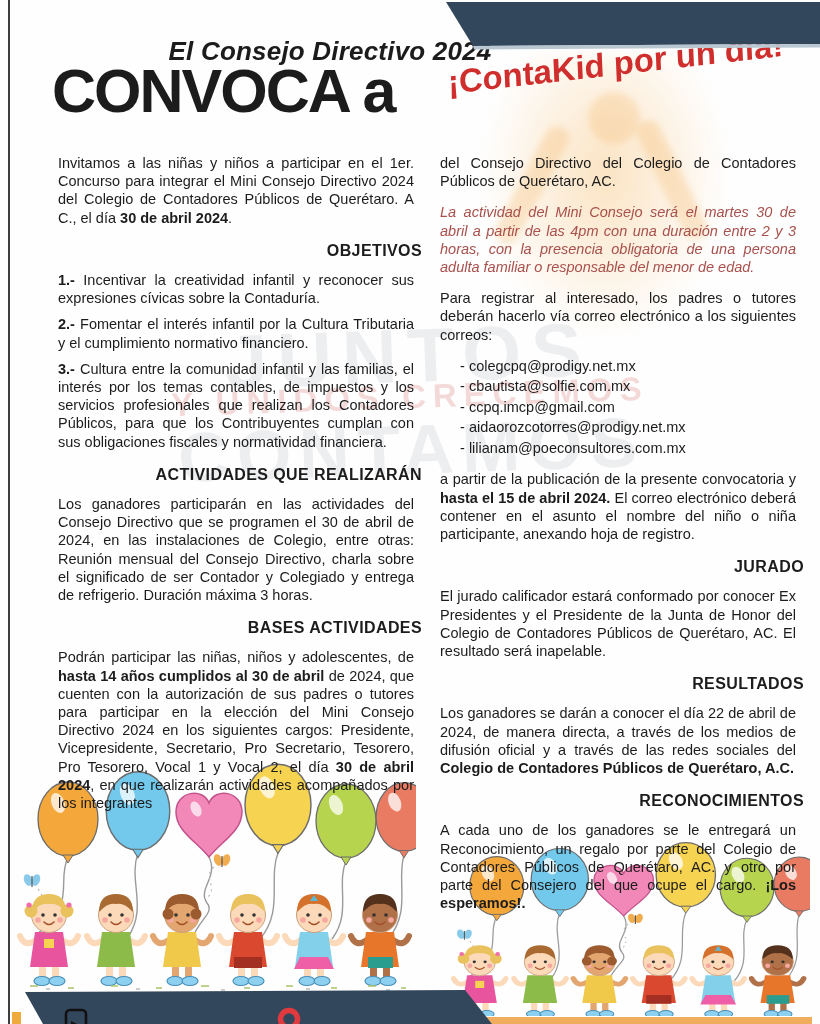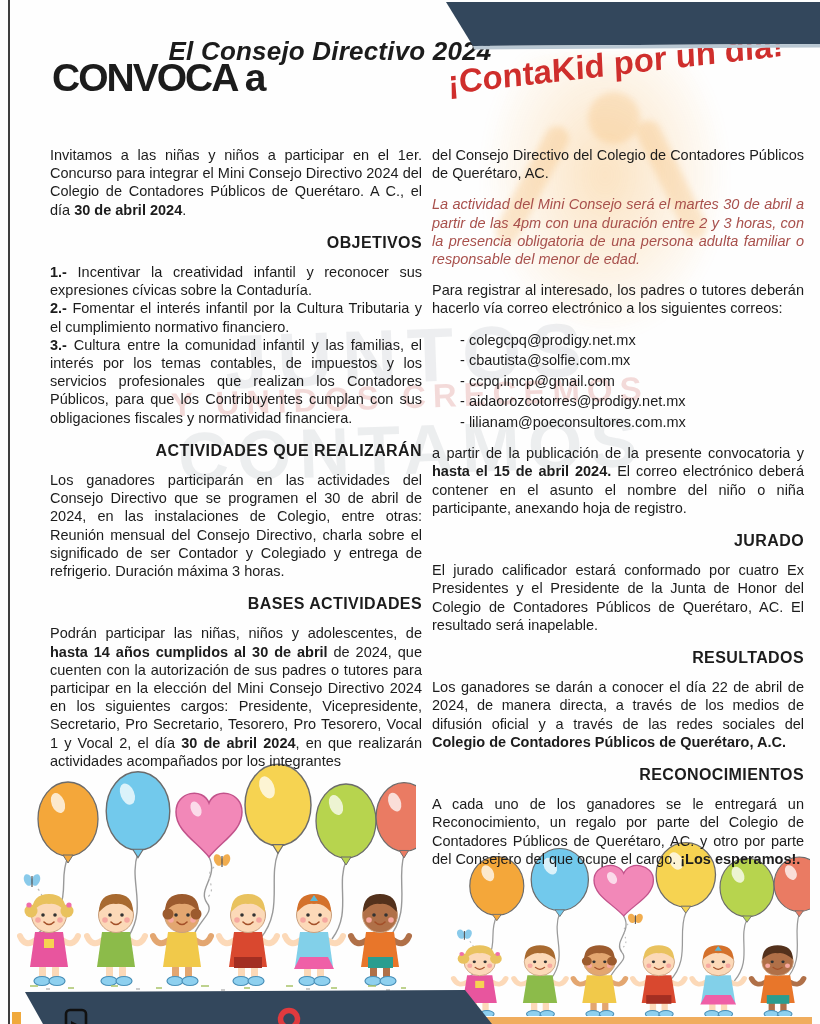--- a/index.html
+++ b/index.html
@@ -5,21 +5,21 @@
   html,body{margin:0;padding:0;background:#e8e8e8;}
   .page{position:relative;width:820px;height:1024px;margin:0 auto;background:#fefefe;
         overflow:hidden;font-family:"Liberation Sans",sans-serif;color:#1c1c1c;}
   
   .left-rule{position:absolute;left:8px;top:0;width:2px;height:1024px;background:#3e3e3e;z-index:3;}
   
   .deco{position:absolute;z-index:3;pointer-events:none;}
   
   .hdr-sub{position:absolute;left:150px;top:36px;width:360px;text-align:center;
            font-size:26px;font-weight:700;letter-spacing:.2px;z-index:2;font-style:italic;}
-  .hdr-main{position:absolute;left:52px;top:56px;width:420px;font-size:39px;font-weight:900;
+  .hdr-main{position:absolute;left:52px;top:56px;width:420px;font-size:61px;font-weight:900;
             letter-spacing:-2px;z-index:2;}
   .hdr-hl{position:absolute;left:448px;top:64px;width:370px;font-size:33px;font-weight:800;
           color:var(--red-highlight,#cf2e2c);transform:rotate(-6.5deg) skewX(-4deg);
           transform-origin:left center;z-index:2;white-space:nowrap;}
   
   .mascot-glow{position:absolute;left:470px;top:55px;width:270px;height:300px;z-index:0;
     background:radial-gradient(ellipse at 50% 40%, rgba(245,166,58,.55), rgba(245,166,58,0) 65%);
     filter:blur(6px);opacity:.55;}
   .mascot-arm{position:absolute;width:24px;height:130px;border-radius:14px;background:#f2a23c;
     opacity:.22;filter:blur(3px);z-index:0;}
@@ -30,21 +30,21 @@
   .wm{position:absolute;left:130px;top:318px;width:560px;text-align:center;z-index:0;
       transform:rotate(-2deg);line-height:1;pointer-events:none;}
   .wm-1{font-size:76px;font-weight:700;letter-spacing:10px;color:#8e959e;opacity:.14;}
   .wm-2{font-size:33px;font-weight:700;letter-spacing:7px;color:#cf5d58;opacity:.22;margin-top:-14px;}
   .wm-3{font-size:70px;font-weight:700;letter-spacing:8px;color:#8e959e;opacity:.15;margin-top:2px;}
   
   .col{position:absolute;top:146px;width:372px;font-size:14.5px;line-height:18.2px;
        text-align:justify;z-index:2;}
   .col-left{left:50px;}
   .col-right{left:432px;}
-  .col p{margin:0;}
+  .col p{margin:8px;}
   .gap{margin-top:13px !important;}
   h2.sec{font-size:16px;font-weight:700;text-align:right;letter-spacing:.4px;
          margin:15px 0 11px 0;}
   b{font-weight:700;}
   .red-par{color:var(--red-text,#a8504c);font-style:italic;}
   .emails{margin:12px;padding:0 0 0 16px;list-style:none;}
   .emails li{line-height:20.5px;text-align:left;}
   
   .illo{position:absolute;z-index:1;}
   #illo-left{left:16px;top:760px;}
@@ -102,21 +102,21 @@
     <ul class="emails">
       <li><span>-</span> <span>colegcpq@prodigy.net.mx</span></li>
       <li><span>-</span> <span>cbautista@solfie.com.mx</span></li>
       <li><span>-</span> <span>ccpq.imcp@gmail.com</span></li>
       <li><span>-</span> <span>aidaorozcotorres@prodigy.net.mx</span></li>
       <li><span>-</span> <span>lilianam@poeconsultores.com.mx</span></li>
     </ul>
     <p><span>a partir de la publicación de la presente convocatoria y </span><b>hasta el 15 de abril 2024.</b><span> El correo electrónico deberá contener en el asunto el nombre del niño o niña participante, anexando hoja de registro.</span></p>
 
     <h2 class="sec">JURADO</h2>
-    <p>El jurado calificador estará conformado por cuatro Ex Presidentes y el Presidente de la Junta de Honor del Colegio de Contadores Públicos de Querétaro, AC. El resultado será inapelable.</p>
+    <p>El jurado calificador estará conformado por conocer Ex Presidentes y el Presidente de la Junta de Honor del Colegio de Contadores Públicos de Querétaro, AC. El resultado será inapelable.</p>
 
     <h2 class="sec">RESULTADOS</h2>
     <p><span>Los ganadores se darán a conocer el día 22 de abril de 2024, de manera directa, a través de los medios de difusión oficial y a través de las redes sociales del </span><b>Colegio de Contadores Públicos de Querétaro, A.C.</b></p>
 
     <h2 class="sec">RECONOCIMIENTOS</h2>
     <p><span>A cada uno de los ganadores se le entregará un Reconocimiento, un regalo por parte del Colegio de Contadores Públicos de Querétaro, AC. y otro por parte del Consejero del que ocupe el cargo. </span><b>¡Los esperamos!.</b></p>
   </div>
 
   <svg id="illo-left" class="illo" width="400" height="232" viewBox="0 0 400 230">
     <defs>

